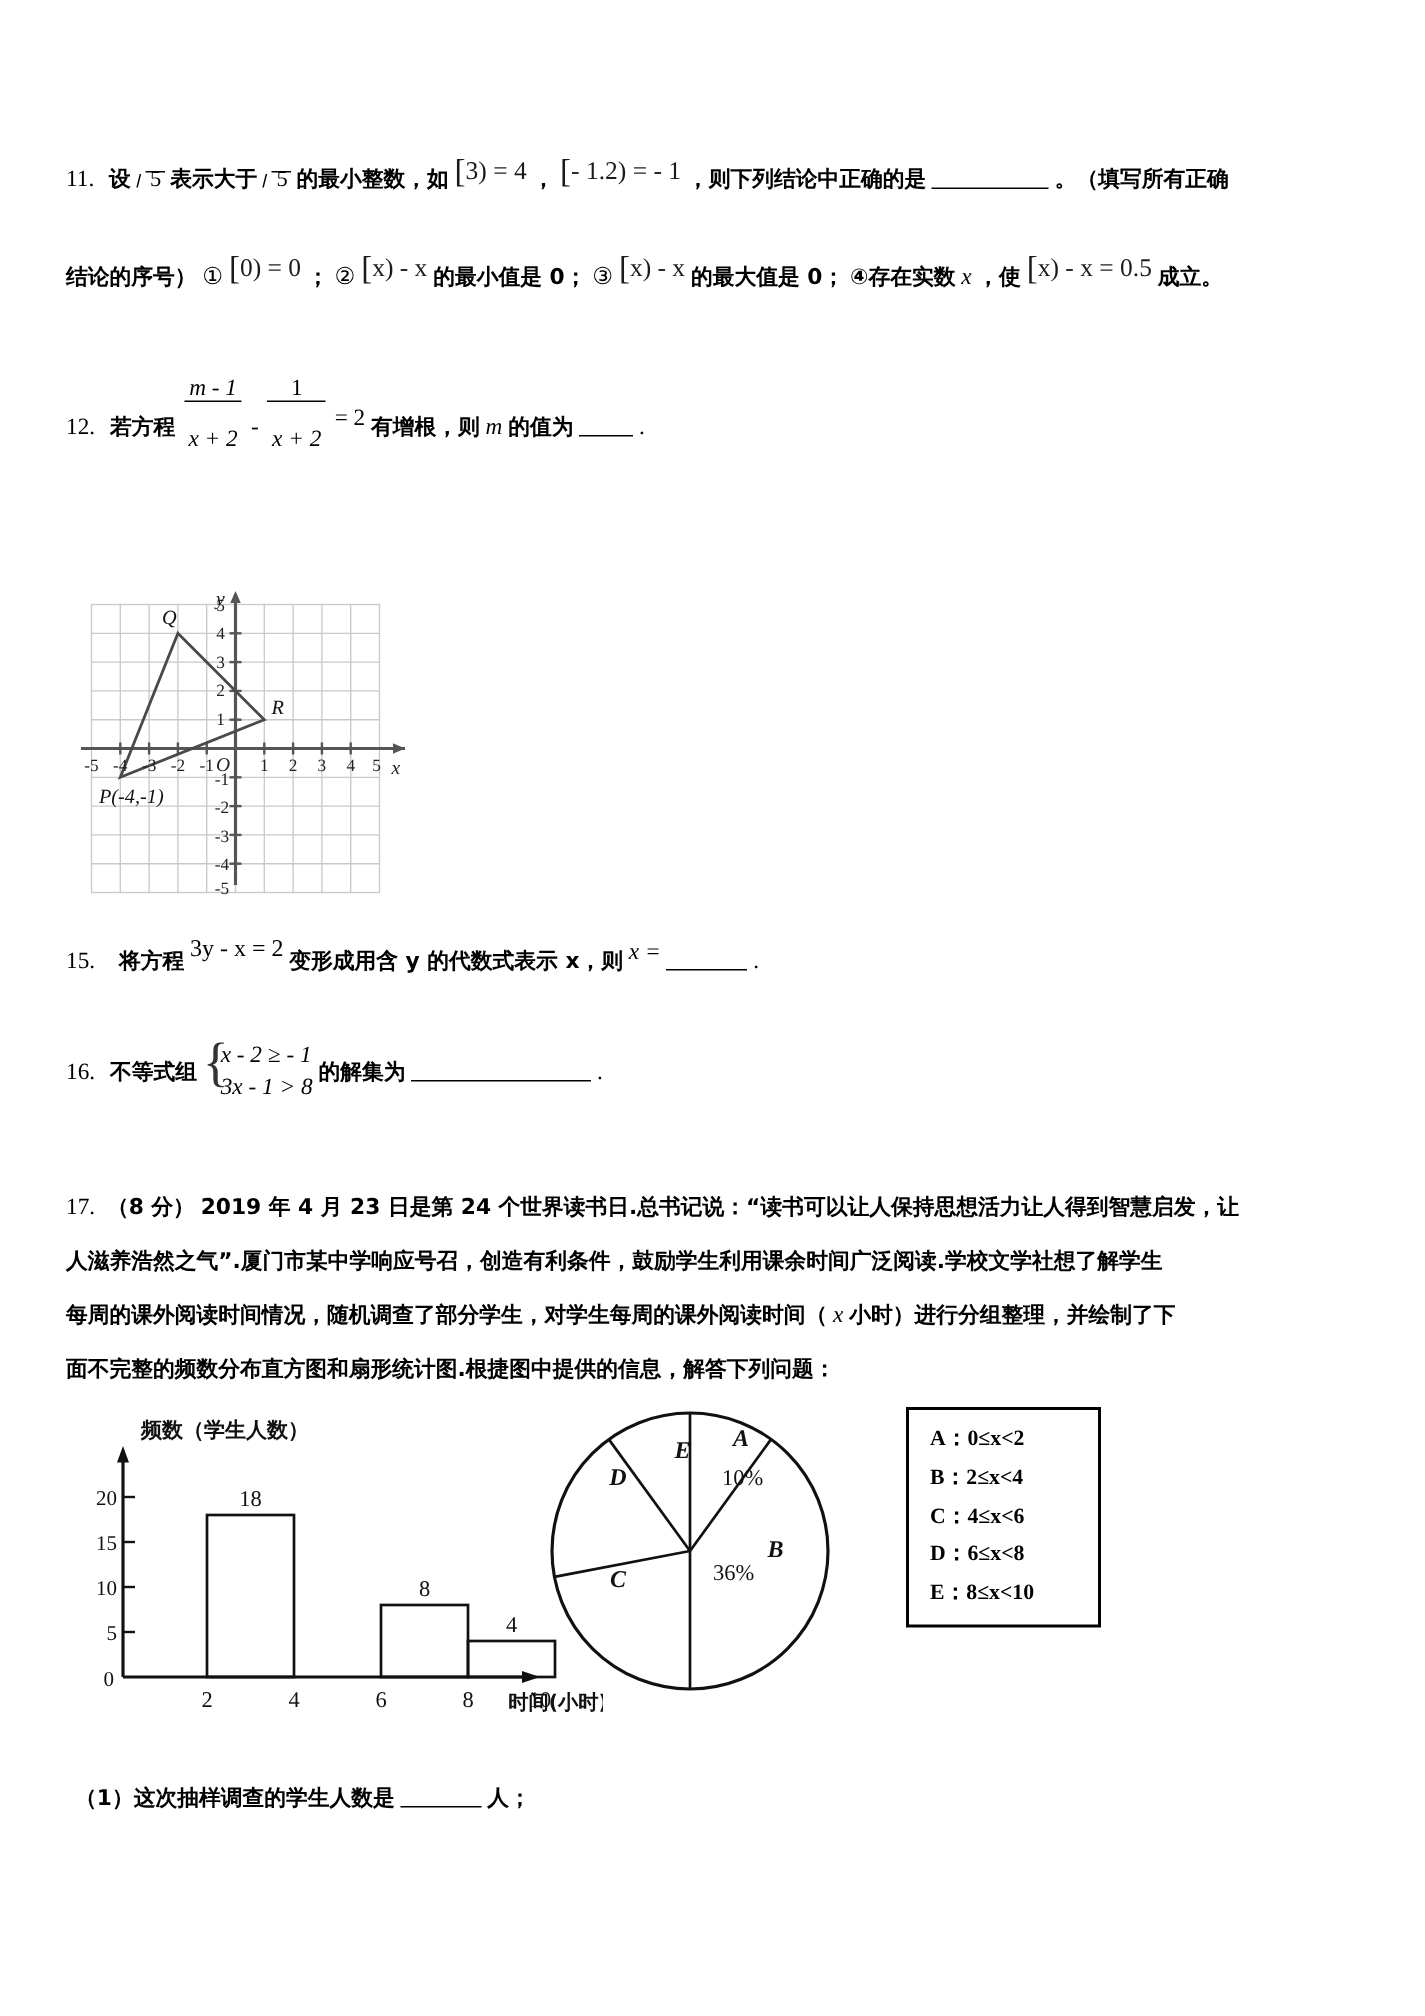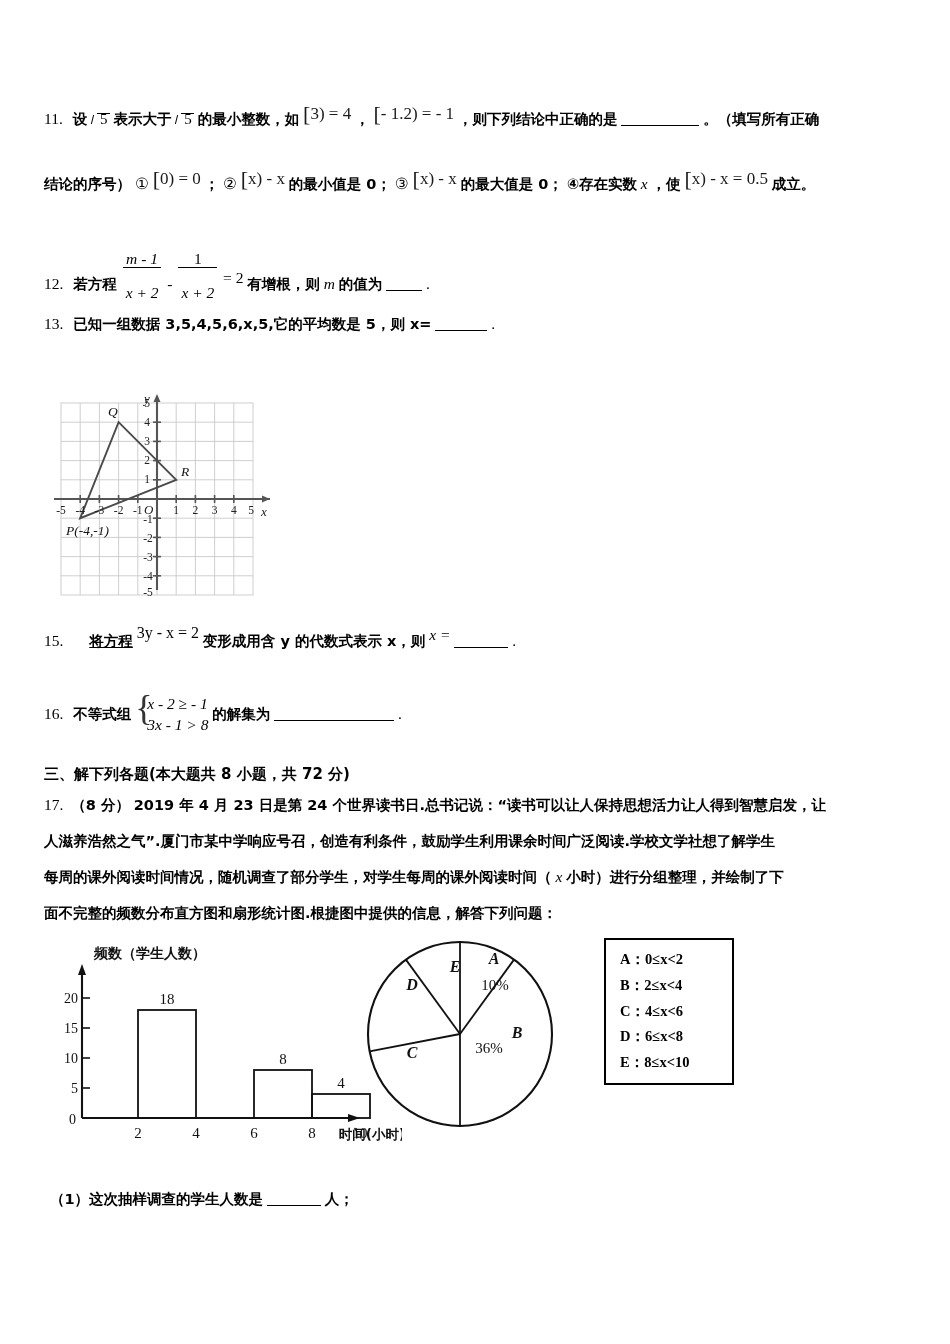--- a/index.html
+++ b/index.html
@@ -129,26 +129,20 @@
       <span class="den mi">x + 2</span>
     </span>
     <span class="mn" style="position:relative; top:-6px;">= 2</span>
     <span class="cn">有增根，则</span>
     <span class="mi">m</span>
     <span class="cn">的值为</span>
     <span class="blank" style="width:36px;"></span>
     <span class="mn">.</span>
   </div>
 
-  <div class="qline" style="left:44px; top:315px;">
-    <span class="qnum">13.</span>
-    <span class="cn" style="margin-left:6px;">已知一组数据 3,5,4,5,6,x,5,它的平均数是 5，则 x=</span>
-    <span class="blank" style="width:52px;"></span>
-    <span class="mn">.</span>
-  </div>
 
 
   <div class="gridfig" style="left:48px; top:390px; width:238px; height:208px;">
     <svg width="238" height="208" viewBox="0 0 238 208">
 
       <g stroke="#c9c9c9" stroke-width="0.9" fill="none">
         <rect x="13" y="13" width="192" height="192"></rect>
         <line x1="32.2" y1="13" x2="32.2" y2="205"></line>
         <line x1="51.4" y1="13" x2="51.4" y2="205"></line>
         <line x1="70.6" y1="13" x2="70.6" y2="205"></line>
@@ -228,42 +222,41 @@
       </g>
 
       <text x="60" y="26" font-family="Liberation Serif, serif" font-style="italic" font-size="13.5" fill="#111">Q</text>
       <text x="133" y="86" font-family="Liberation Serif, serif" font-style="italic" font-size="13.5" fill="#111">R</text>
       <text x="18" y="145" font-family="Liberation Serif, serif" font-style="italic" font-size="13.5" fill="#111">P(-4,-1)</text>
     </svg>
   </div>
 
   <div class="qline" style="left:44px; top:632px;">
     <span class="qnum">15.</span>
-    <span class="cn" style="margin-left:22px;text-decoration:underline;">将方程</span>
+    <span class="cn" style="margin-left:12px;">将方程</span>
     <span class="mn" style="position:relative; top:-8px; font-size:16px;">3y - x = 2</span>
     <span class="cn">变形成用含 y 的代数式表示 x，则</span>
     <span class="mi" style="position:relative; top:-6px;">x =</span>
     <span class="blank" style="width:54px;"></span>
     <span class="mn">.</span>
   </div>
 
   <div class="qline" style="left:44px; top:695px;">
     <span class="qnum">16.</span>
     <span class="cn" style="margin-left:6px;">不等式组</span>
     <span class="sys">
       <span class="brace">{</span>
       <span class="row mi">x - 2 ≥ - 1</span>
       <span class="row mi">3x - 1 &gt; 8</span>
     </span>
     <span class="cn">的解集为</span>
     <span class="blank" style="width:120px;"></span>
     <span class="mn">.</span>
   </div>
 
-  <div class="sechead" style="left:44px; top:765px;">三、解下列各题(本大题共 8 小题，共 72 分)</div>
 
   <div class="qline" style="left:44px; top:796px;">
     <span class="qnum">17.</span>
     <span class="cn" style="margin-left:4px;">（8 分）</span>
     <span class="cn">2019 年 4 月 23 日是第 24 个世界读书日.总书记说：“读书可以让人保持思想活力让人得到智慧启发，让</span>
   </div>
   <div class="qline" style="left:44px; top:832px;">
     <span class="cn">人滋养浩然之气”.厦门市某中学响应号召，创造有利条件，鼓励学生利用课余时间广泛阅读.学校文学社想了解学生</span>
   </div>
   <div class="qline" style="left:44px; top:868px;">

